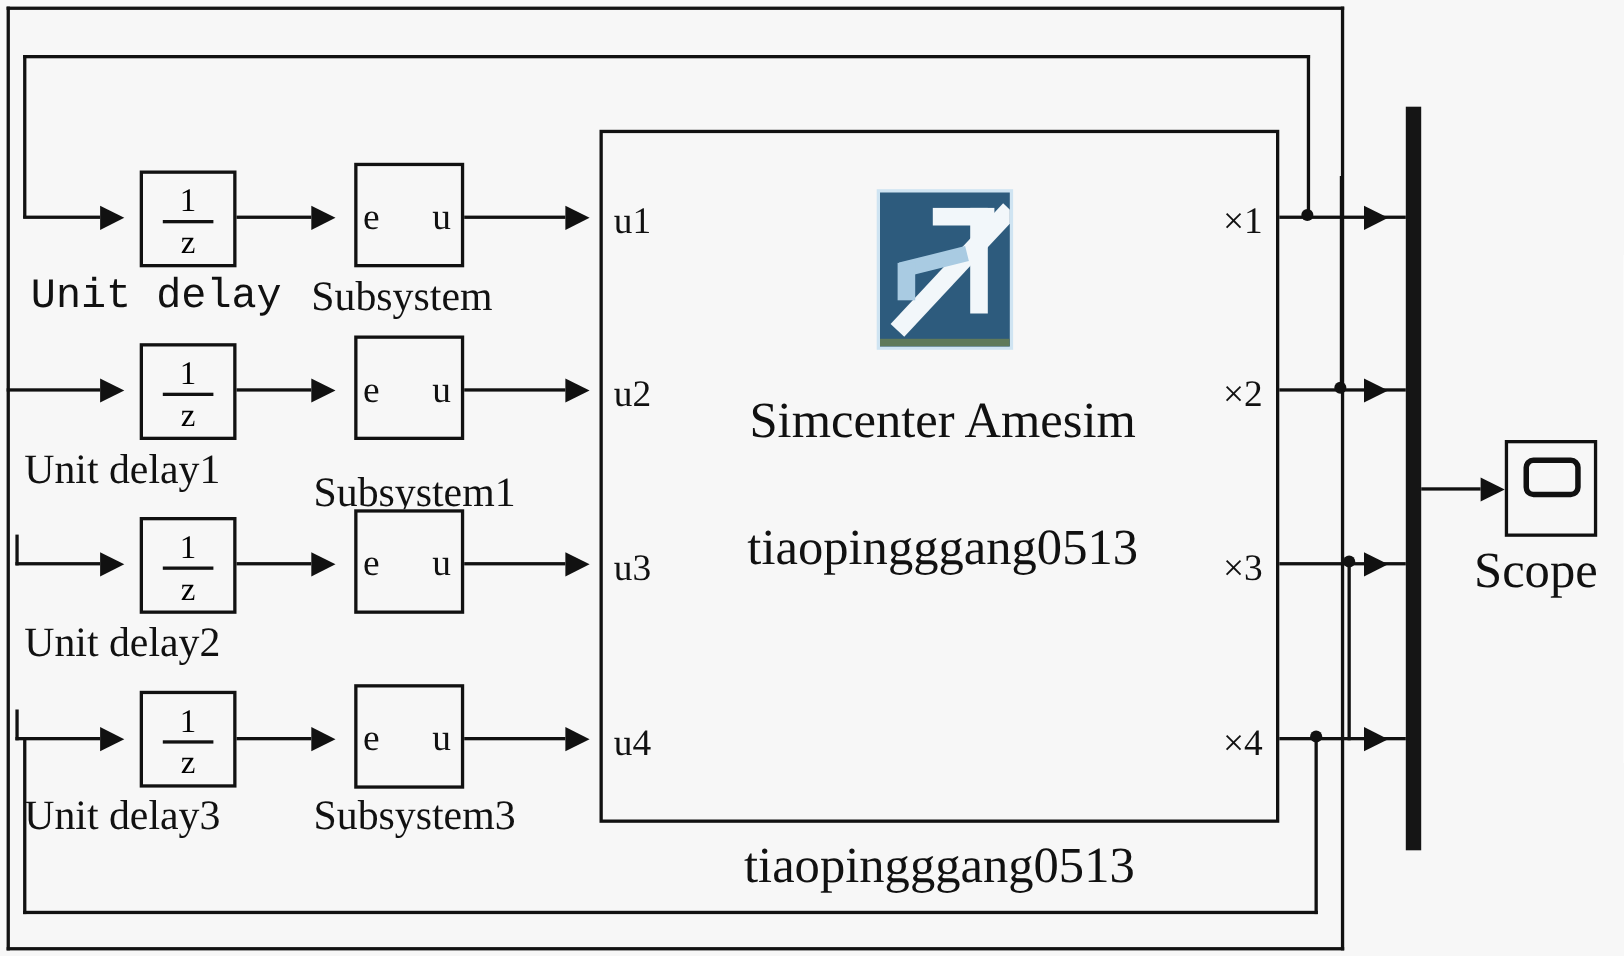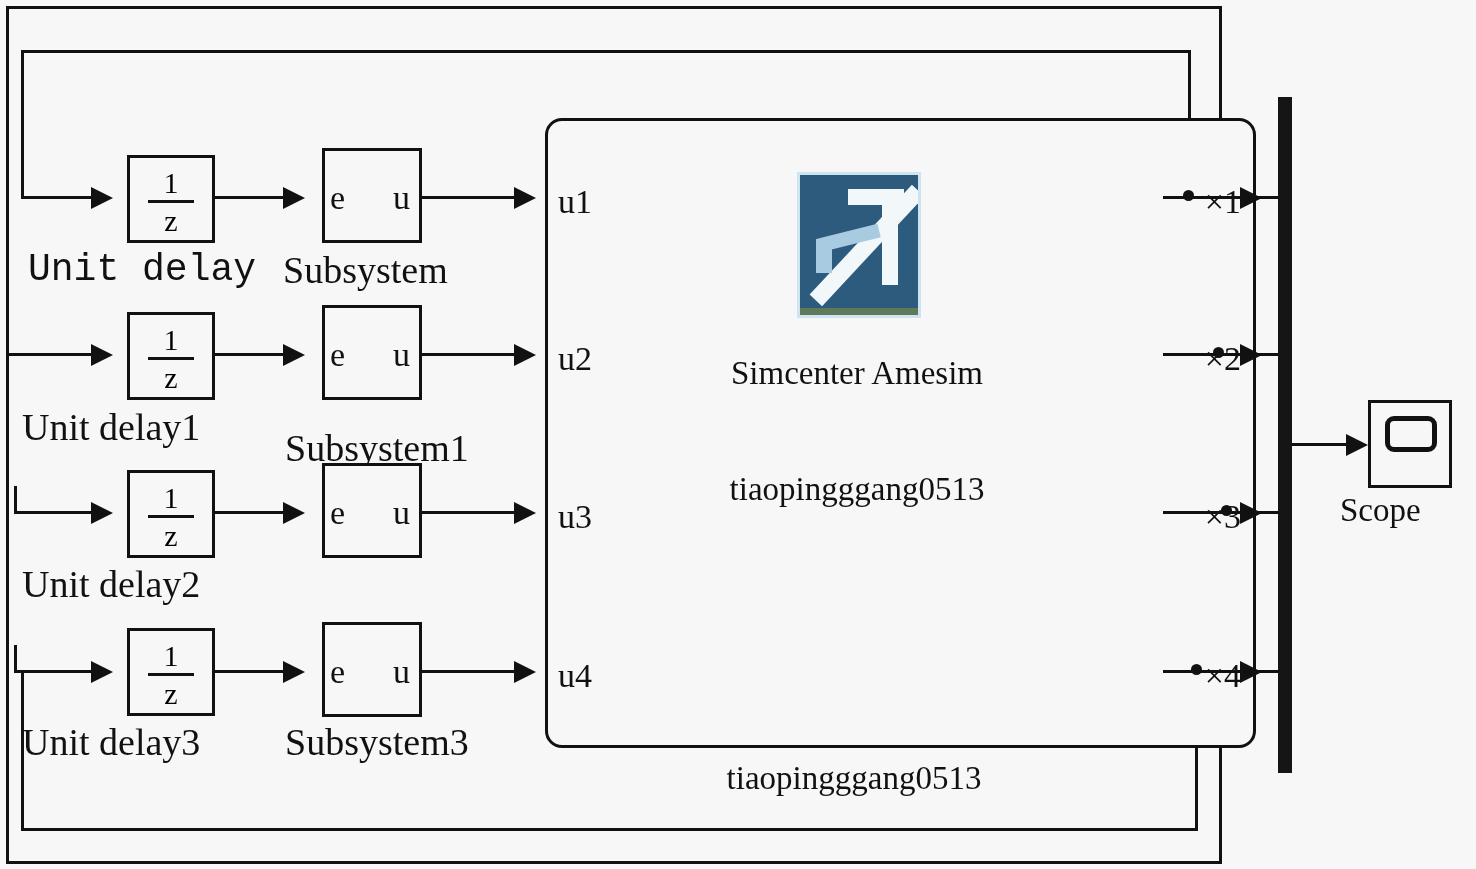--- a/index.html
+++ b/index.html
@@ -20,21 +20,21 @@
      border-top:11px solid transparent;border-bottom:11px solid transparent;
      border-left:22px solid #111;}
   .frac{position:absolute;left:0;right:0;text-align:center;font-size:30px;line-height:1;}
   .fbar{position:absolute;background:#111;height:3px;}
   .mux{position:absolute;background:#151515;}
   .scopeScreen{position:absolute;box-sizing:border-box;border:5px solid #111;border-radius:9px;background:#f7f7f7;}
   .amesimIcon{position:absolute;background:#2d5b7d;overflow:hidden;box-shadow:0 0 0 3px #cfe4f2;}
   .amesimIcon i{position:absolute;background:#f2f7fa;display:block;}
   .ptxt{font-size:34px;}
   .bigtxt{font-size:38px;}
-  .captxt{font-size:33px;}
+  .captxt{font-size:46px;}
 </style>
 </head>
 <body>
 
 <div id="canvas">
 
   <div class="wire vw" style="left:6px;top:6px;height:858px;"></div>
   <div class="wire hw" style="left:6px;top:6px;width:1216px;"></div>
   <div class="wire vw" style="left:1219px;top:6px;height:858px;"></div>
   <div class="wire hw" style="left:6px;top:861px;width:1216px;"></div>
@@ -130,21 +130,21 @@
 
   <div class="blk" style="left:322px;top:622px;width:100px;height:95px;">
     <span class="label ptxt" style="left:5px;top:28px;">e</span>
     <span class="label ptxt" style="left:68px;top:28px;">u</span>
   </div>
   <div class="label bigtxt" style="left:285px;top:720px;">Subsystem3</div>
 
   <div class="wire hw" style="left:422px;top:670px;width:92px;"></div>
   <div class="arrow" style="left:514px;top:661px;"></div>
 
-  <div class="blk" style="left:545px;top:118px;width:711px;height:630px;border-radius:17px;">
+  <div class="blk" style="left:545px;top:118px;width:618px;height:630px;">
     <span class="label ptxt" style="left:10px;top:62px;">u1</span>
     <span class="label ptxt" style="left:10px;top:219px;">u2</span>
     <span class="label ptxt" style="left:10px;top:377px;">u3</span>
     <span class="label ptxt" style="left:10px;top:536px;">u4</span>
 
     <span class="label ptxt" style="right:12px;top:62px;">×1</span>
     <span class="label ptxt" style="right:12px;top:219px;">×2</span>
     <span class="label ptxt" style="right:12px;top:377px;">×3</span>
     <span class="label ptxt" style="right:12px;top:536px;">×4</span>
 

